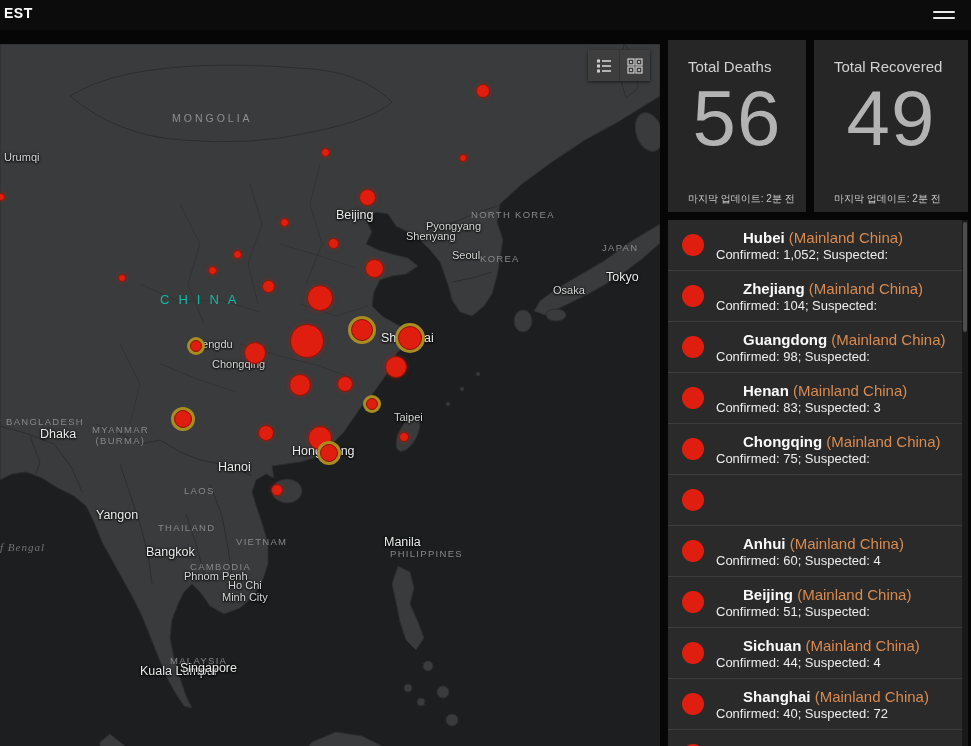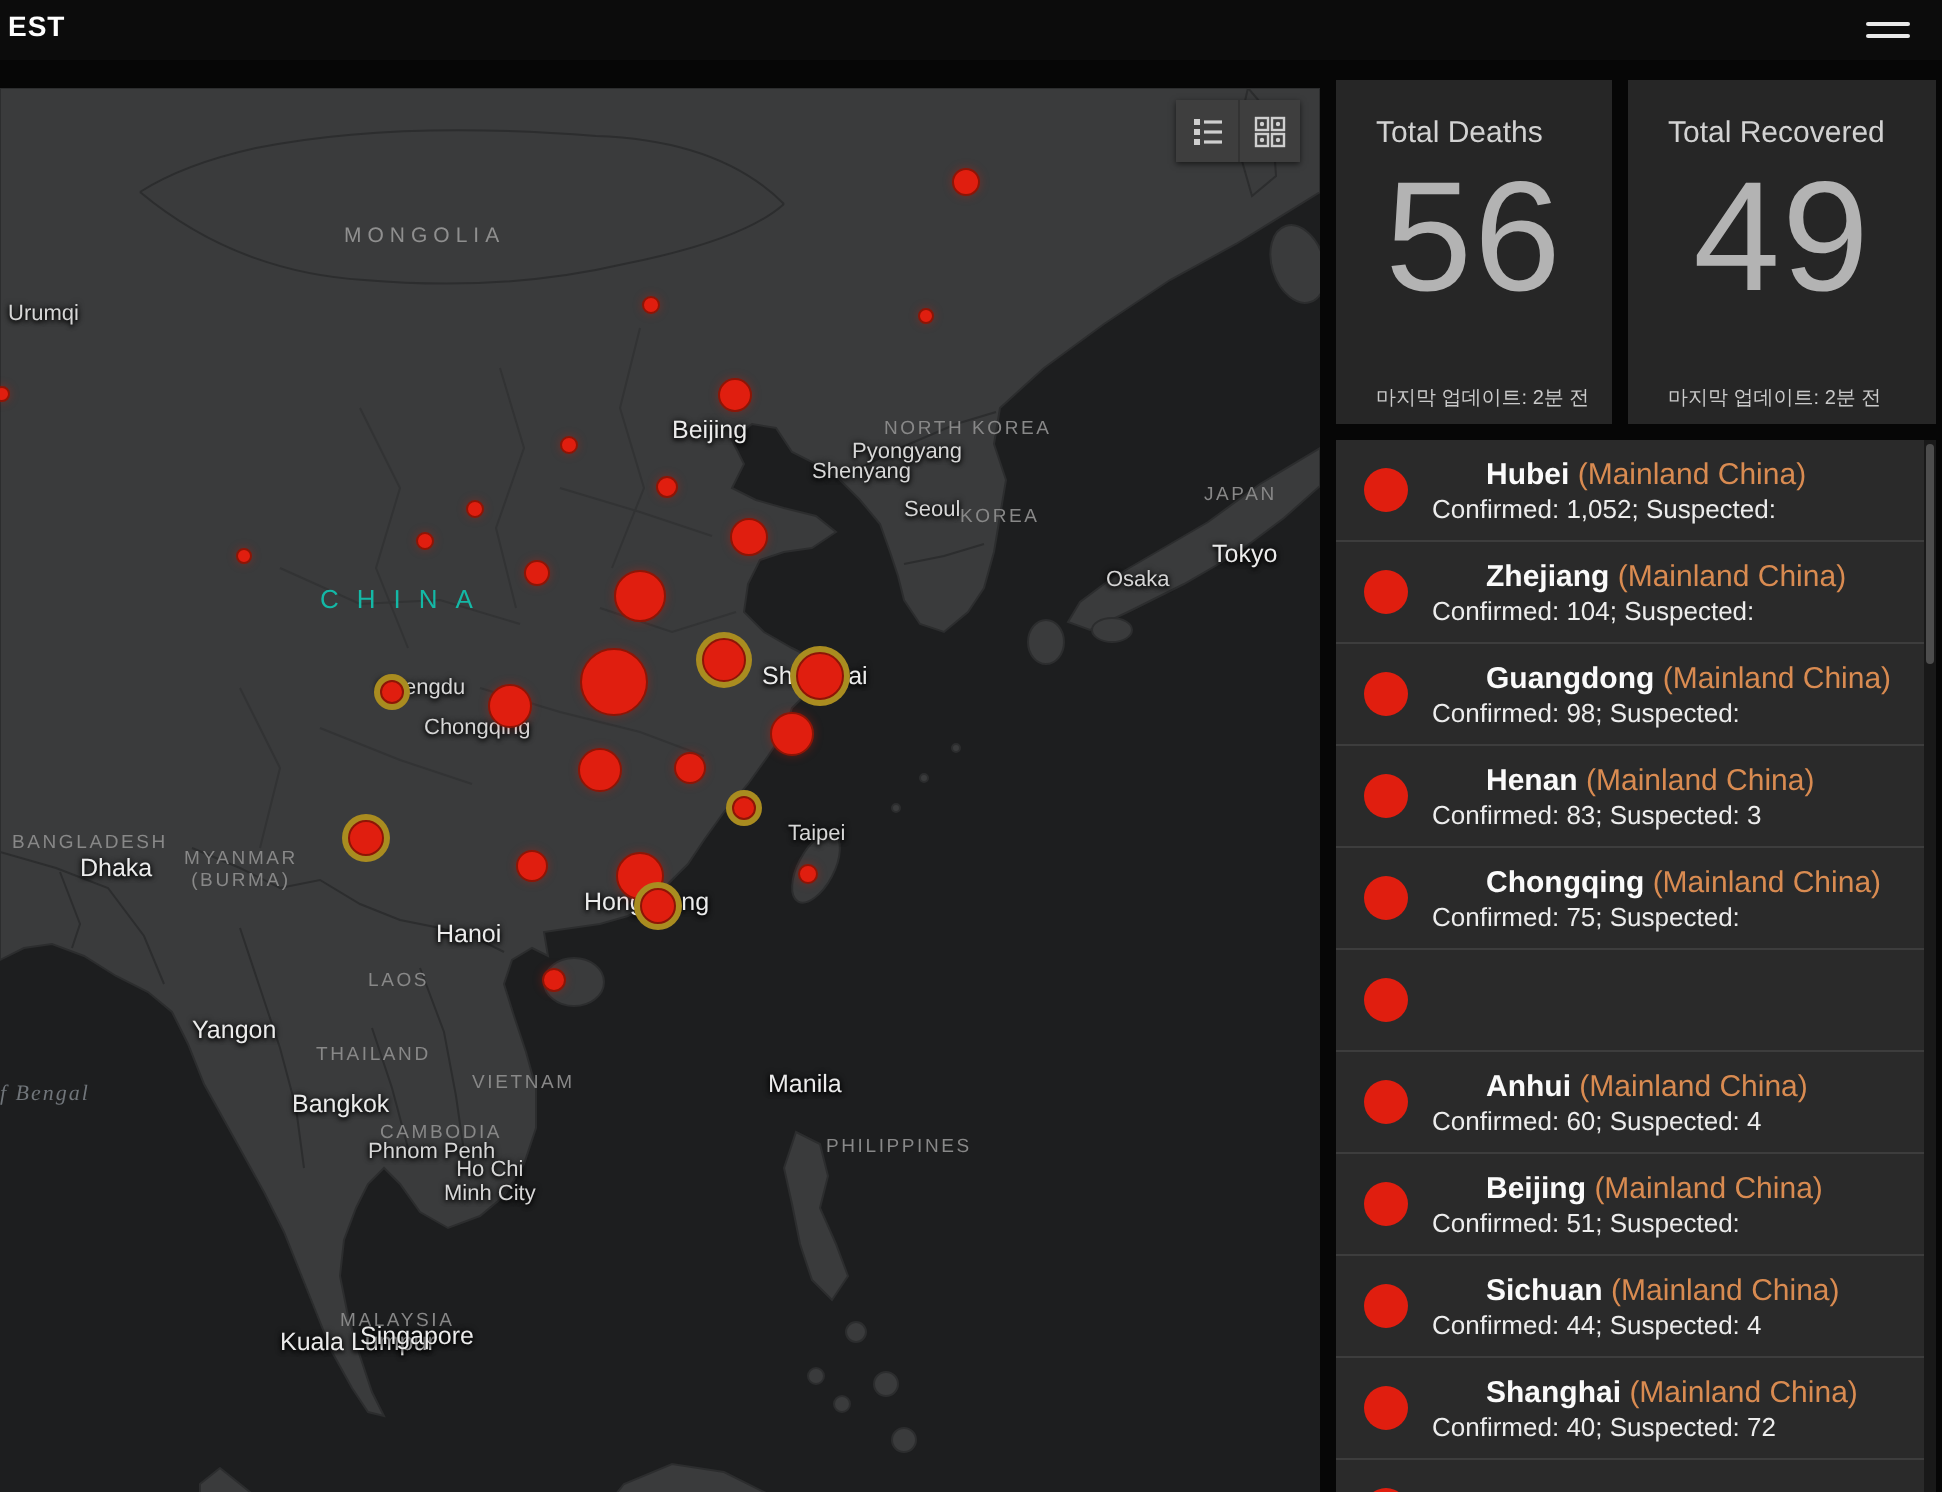--- a/index.html
+++ b/index.html
@@ -139,21 +139,21 @@
       <path class="prv" d="M240 300 L280 312 L320 322 L352 334"></path>
       <path class="prv" d="M160 320 L200 336 L236 348"></path>
       <path class="prv" d="M120 300 L140 340 L130 380"></path>
     </svg>
 
     <div class="map-labels">
         <div class="map-label country" style="left: 172px; top: 68px;">MONGOLIA</div>
         <div class="map-label city" style="left: 4px; top: 107px;">Urumqi</div>
         <div class="map-label city" style="left: 406px; top: 138px; margin-top: 48px;">Shenyang</div>
         <div class="map-label city-lg" style="left: 336px; top: 164px;">Beijing</div>
-        <div class="map-label country-sm" style="left: 422px; top: 165px; padding-left: 20px;">NORTH KOREA</div>
+        <div class="map-label country-sm" style="left: 451px; top: 165px; padding-left: 20px;">NORTH KOREA</div>
         <div class="map-label city" style="left: 426px; top: 176px;">Pyongyang</div>
         <div class="map-label city" style="left: 452px; top: 205px;">Seoul</div>
         <div class="map-label country-sm" style="left: 480px; top: 209px;">KOREA</div>
         <div class="map-label country-sm" style="left: 602px; top: 198px;">JAPAN</div>
         <div class="map-label city-lg" style="left: 606px; top: 226px;">Tokyo</div>
         <div class="map-label city" style="left: 553px; top: 240px;">Osaka</div>
         <div class="map-label country-lg" style="left: 160px; top: 248px;">CHINA</div>
         <div class="map-label city" style="left: 188px; top: 294px;">Chengdu</div>
         <div class="map-label city" style="left: 212px; top: 314px;">Chongqing</div>
         <div class="map-label city-lg" style="left: 381px; top: 287px;">Shanghai</div>
@@ -167,21 +167,21 @@
         <div class="map-label country-sm" style="left: 184px; top: 441px;">LAOS</div>
         <div class="map-label city-lg" style="left: 96px; top: 464px;">Yangon</div>
         <div class="map-label country-sm" style="left: 158px; top: 478px;">THAILAND</div>
         <div class="map-label country-sm" style="left: 236px; top: 492px;">VIETNAM</div>
         <div class="map-label city-lg" style="left: 384px; top: 491px;">Manila</div>
         <div class="map-label city-lg" style="left: 146px; top: 501px;">Bangkok</div>
         <div class="map-label country-sm" style="left: 190px; top: 517px;">CAMBODIA</div>
         <div class="map-label city" style="left: 184px; top: 526px;">Phnom Penh</div>
         <div class="map-label city" style="left: 222px; top: 535px;">Ho Chi
 Minh City</div>
-        <div class="map-label country-sm" style="left: 390px; top: 524px; margin-left: 23px;">PHILIPPINES</div>
+        <div class="map-label country-sm" style="left: 390px; top: 504px;">PHILIPPINES</div>
         <div class="map-label country-sm" style="left: 170px; top: 611px;">MALAYSIA</div>
         <div class="map-label city-lg" style="left: 140px; top: 620px;">Kuala Lumpur</div>
         <div class="map-label city-lg" style="left: 180px; top: 617px; text-align: center;">Singapore</div>
         <div class="map-label water" style="left: 0px; top: 497px;">f Bengal</div>
       </div>
     <div class="map-markers">
         <div class="case-marker" style="left: 476px; top: 40px; height: 14px; width: 14px;"></div>
         <div class="case-marker" style="left: -3px; top: 149px; height: 8px; width: 8px;"></div>
         <div class="case-marker" style="left: 320.5px; top: 103.5px; height: 9px; width: 9px;"></div>
         <div class="case-marker" style="left: 459px; top: 110px; height: 8px; width: 8px;"></div>

